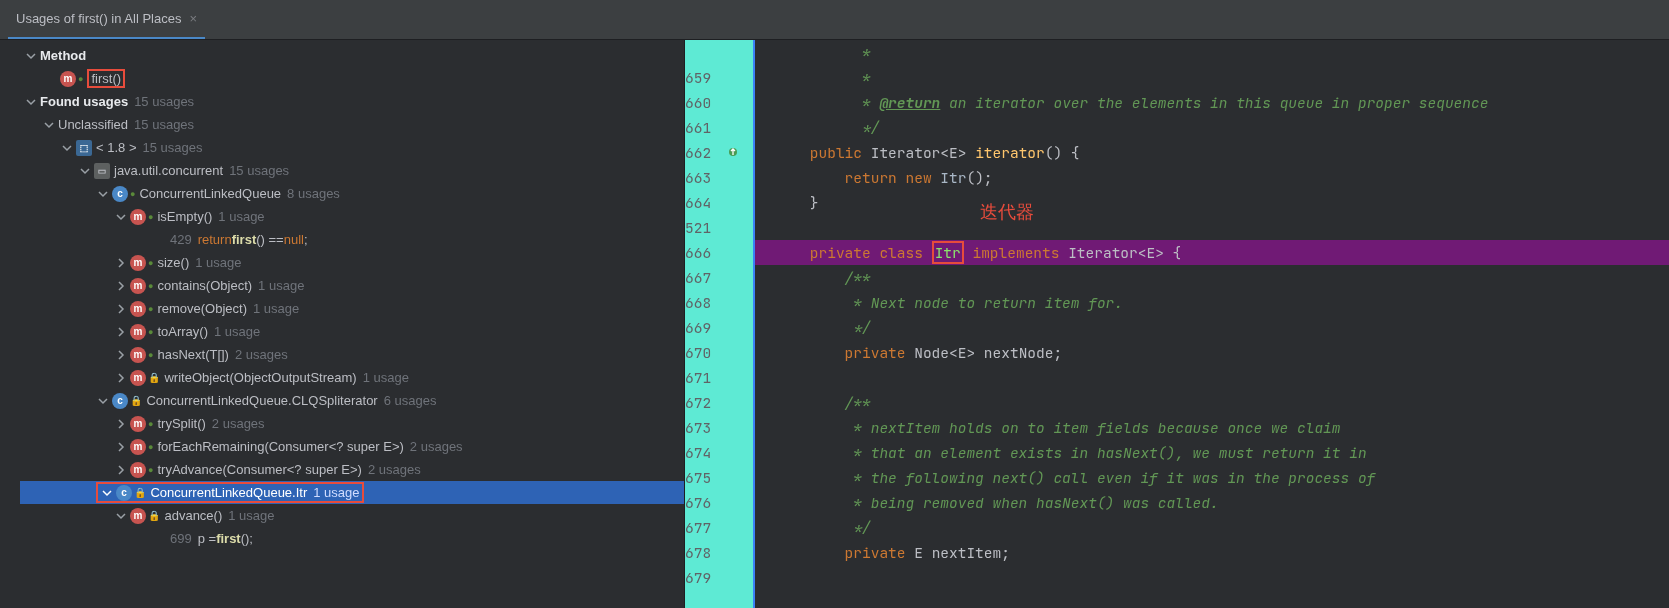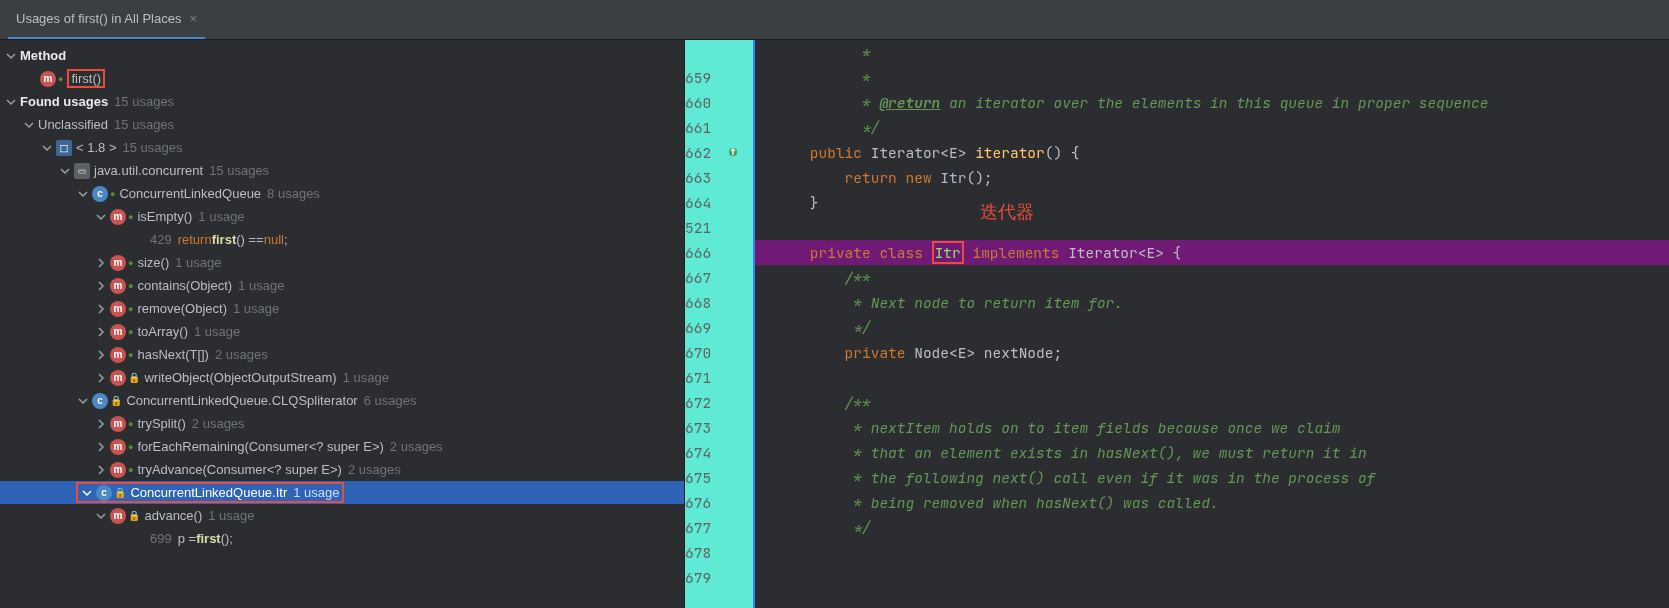--- a/index.html
+++ b/index.html
@@ -41,20 +41,21 @@
     overflow-y: auto;
     border-right: 1px solid #1e1f22;
     padding-top: 4px;
   }
   .tree-row {
     display: flex;
     align-items: center;
     height: 23px;
     white-space: nowrap;
     cursor: pointer;
+    margin-left: 20px;
   }
   .tree-row.selected { background: #2e63b5; color: #fff; }
   .tree-row.selected .count { color: #d0dcff; }
   .chev {
     width: 14px; height: 14px; display: inline-flex; align-items: center; justify-content: center;
     color: #9aa0a6; margin-right: 2px;
   }
   .chev svg { width: 10px; height: 10px; }
   .spacer { display:inline-block; }
   .icon {
@@ -454,16 +455,17 @@
         <div class="code-row">        <span class="c-comment"> * Next node to return item for.</span></div>
         <div class="code-row">        <span class="c-comment"> */</span></div>
         <div class="code-row">        <span class="c-kw">private</span> <span class="c-type">Node</span><span class="c-punc">&lt;</span><span class="c-type">E</span><span class="c-punc">&gt;</span> <span class="c-ident">nextNode</span><span class="c-punc">;</span></div>
         <div class="code-row"></div>
         <div class="code-row">        <span class="c-comment">/**</span></div>
         <div class="code-row">        <span class="c-comment"> * nextItem holds on to item fields because once we claim</span></div>
         <div class="code-row">        <span class="c-comment"> * that an element exists in hasNext(), we must return it in</span></div>
         <div class="code-row">        <span class="c-comment"> * the following next() call even if it was in the process of</span></div>
         <div class="code-row">        <span class="c-comment"> * being removed when hasNext() was called.</span></div>
         <div class="code-row">        <span class="c-comment"> */</span></div>
+        <div class="code-row">        <span class="c-kw">private</span> <span class="c-type">E</span> <span class="c-ident">nextItem</span><span class="c-punc">;</span></div>
         <div class="code-row"></div>
       </div>
   </div>
 </div>
 
 </body></html>

